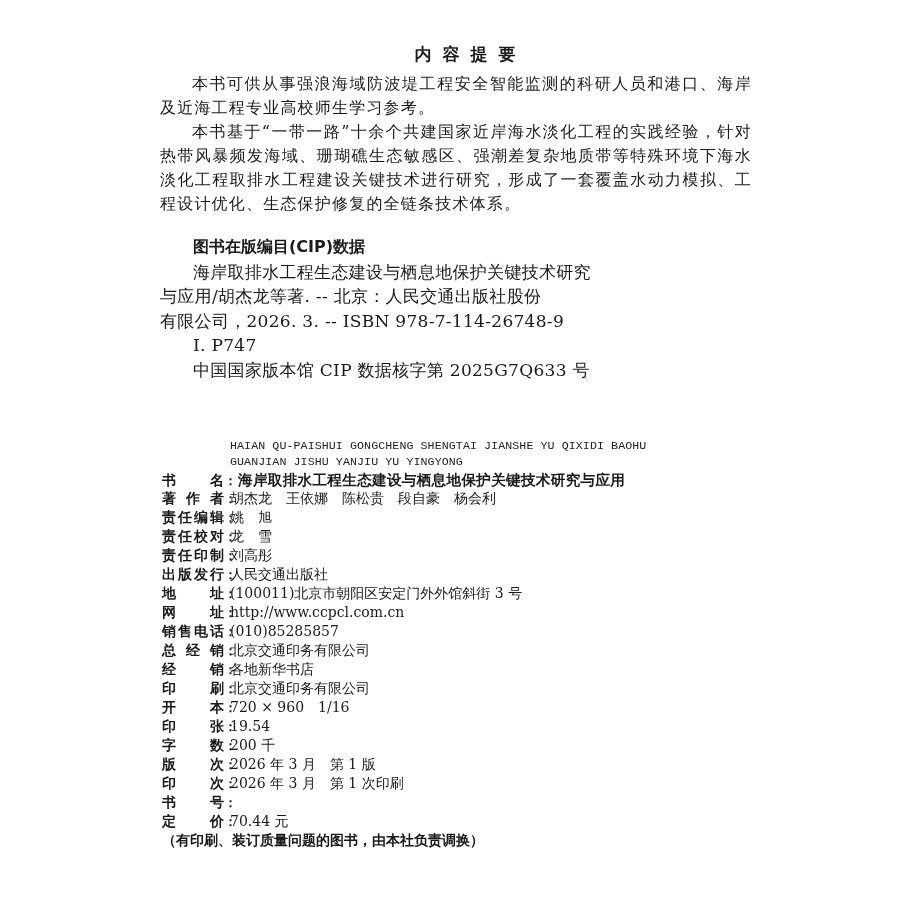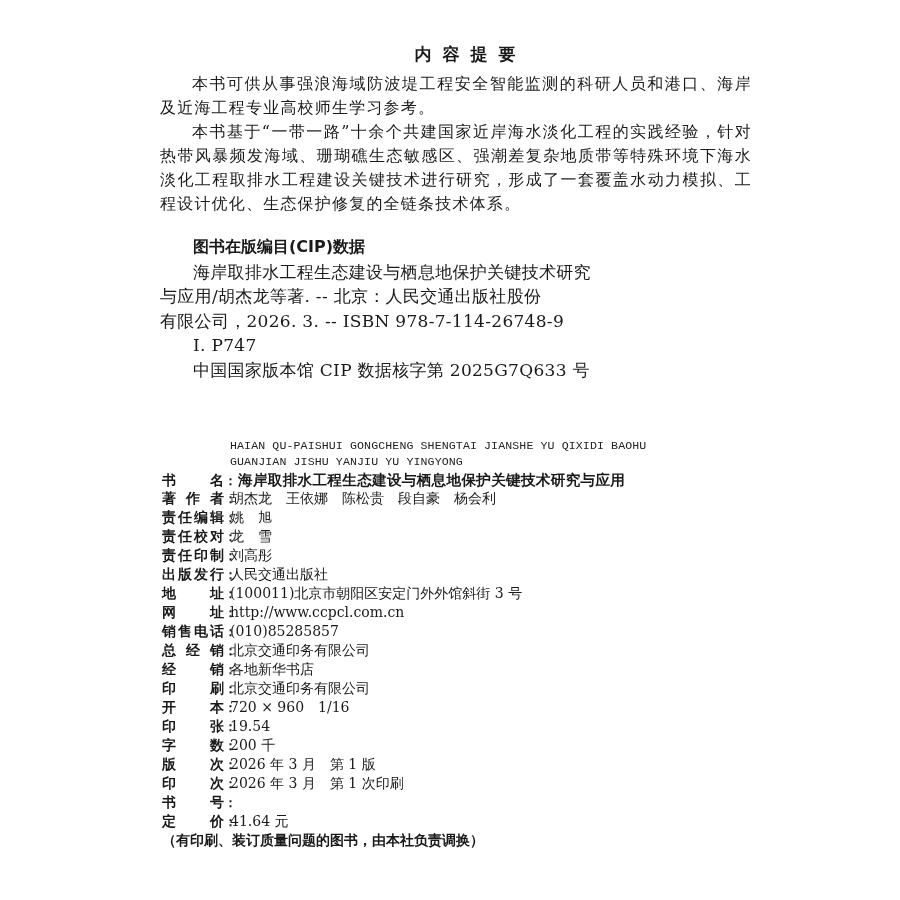--- a/index.html
+++ b/index.html
@@ -282,16 +282,16 @@
         <span>号</span>
       </span>
       <span class="colon">：</span>
     </div>
     <div class="row">
       <span class="label">
         <span>定</span>
         <span>价</span>
       </span>
       <span class="colon">：</span>
-      <span class="value">41.64 元</span>
+      <span class="value">70.44 元</span>
     </div>
     <div class="note">（有印刷、装订质量问题的图书，由本社负责调换）</div>
   </div>
 
 </body></html>

